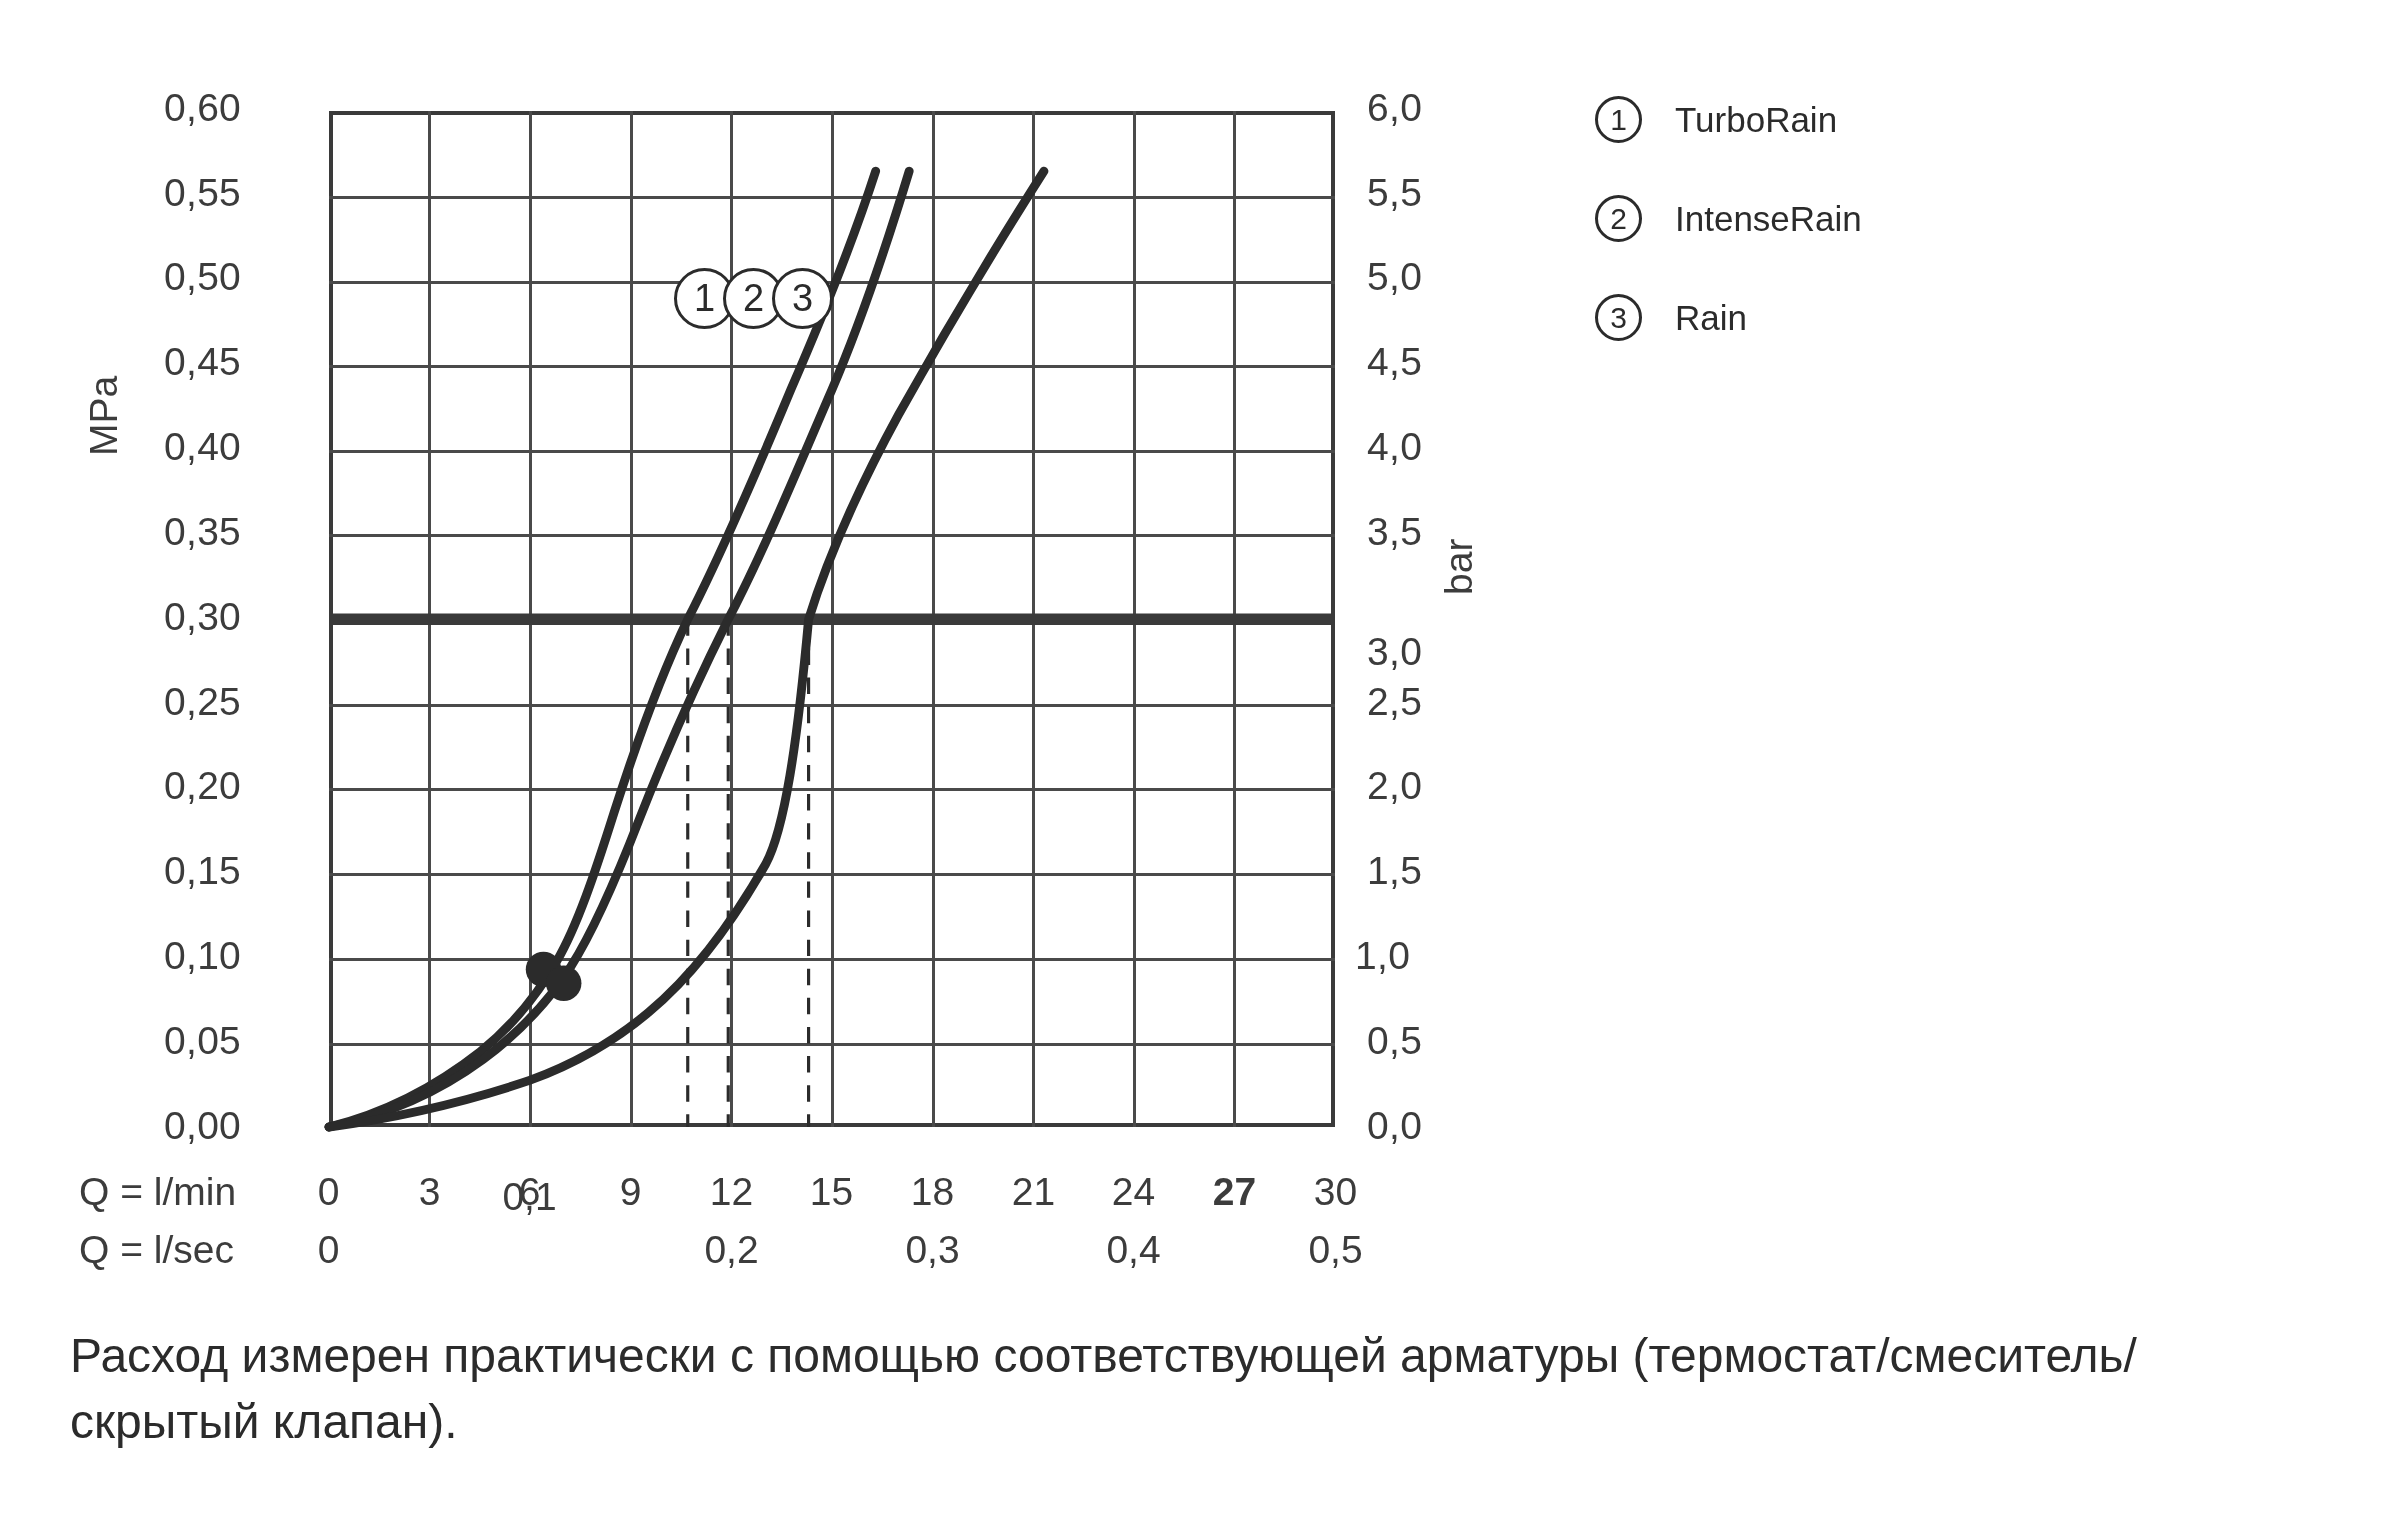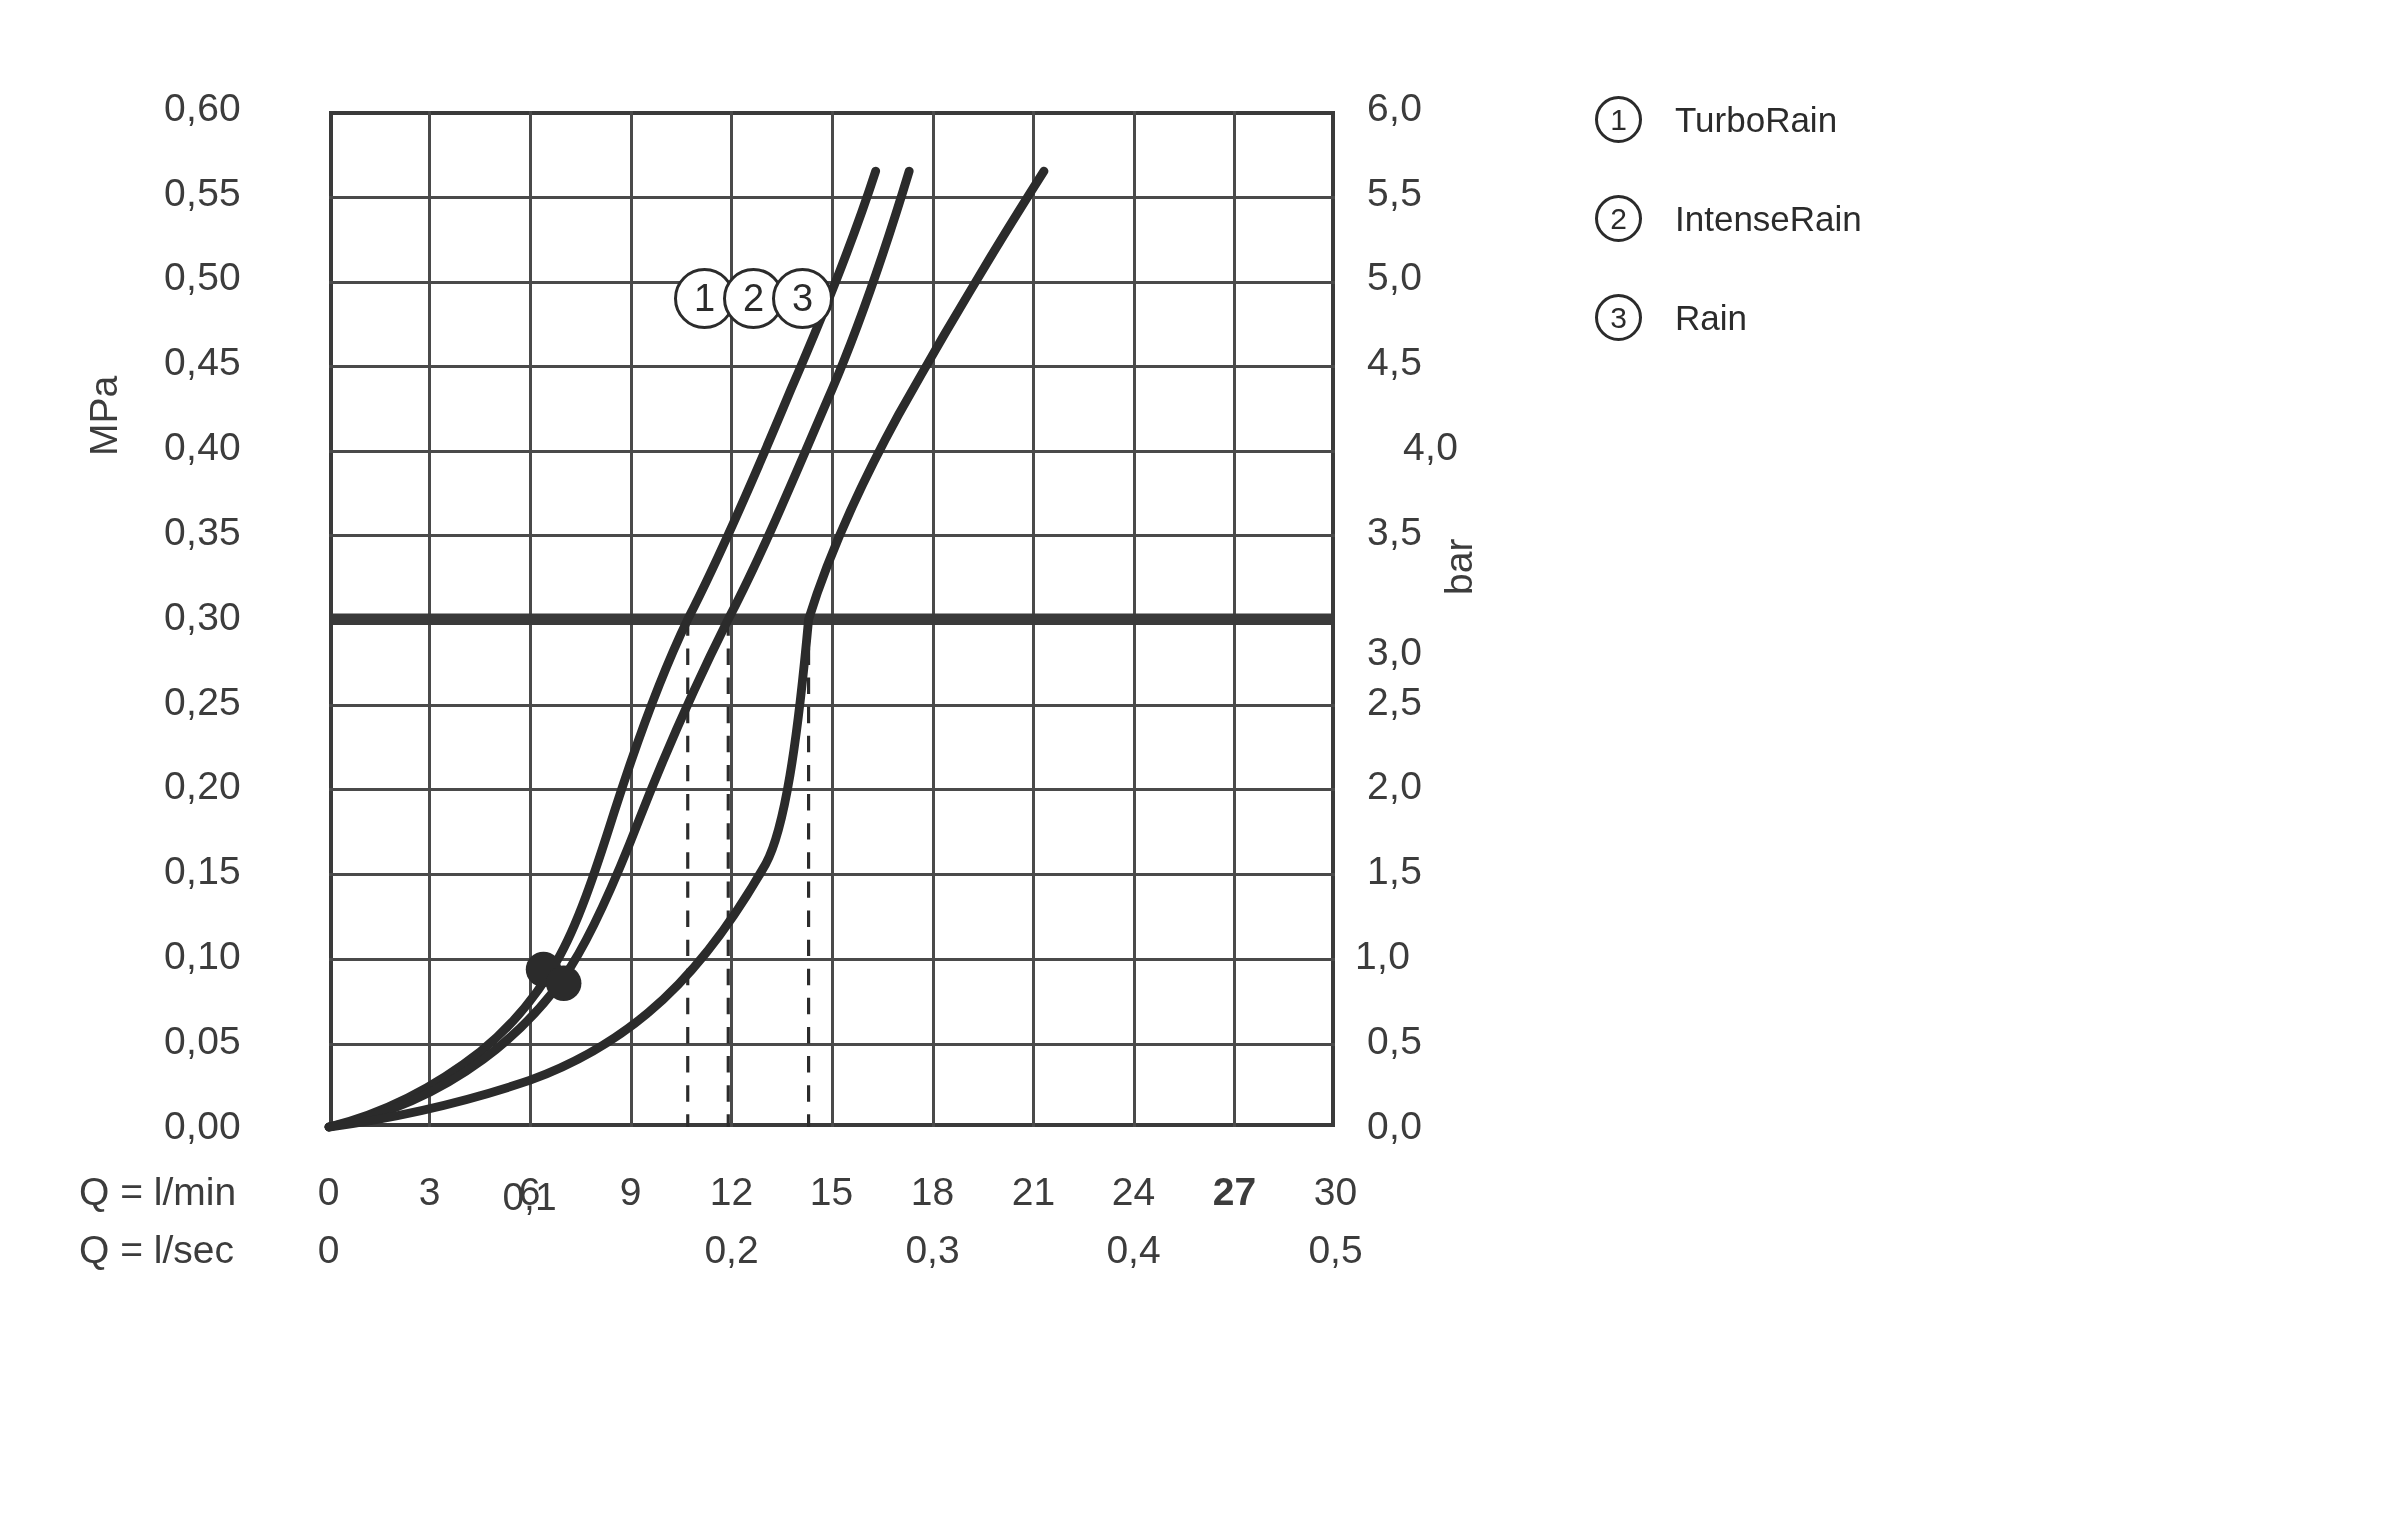--- a/index.html
+++ b/index.html
@@ -198,21 +198,21 @@
     <div class="ytick-left" style="left:101px; top:713px; width:146px;">0,20</div>
     <div class="ytick-left" style="left:101px; top:798px; width:146px;">0,15</div>
     <div class="ytick-left" style="left:101px; top:883px; width:146px;">0,10</div>
     <div class="ytick-left" style="left:101px; top:968px; width:146px;">0,05</div>
     <div class="ytick-left" style="left:101px; top:1053px; width:146px;">0,00</div>
 
     <div class="ytick-right" style="left:1304px; top:35px;">6,0</div>
     <div class="ytick-right" style="left:1304px; top:120px;text-align:right;">5,5</div>
     <div class="ytick-right" style="left:1304px; top:204px;">5,0</div>
     <div class="ytick-right" style="left:1304px; top:289px;">4,5</div>
-    <div class="ytick-right" style="left:1304px; top:374px;margin-left:36px;">4,0</div>
+    <div class="ytick-right" style="left:1304px; top:374px;">4,0</div>
     <div class="ytick-right" style="left:1304px; top:459px;">3,5</div>
     <div class="ytick-right" style="left:1304px; top:544px;margin-top:35px;">3,0</div>
     <div class="ytick-right" style="left:1304px; top:629px;">2,5</div>
     <div class="ytick-right" style="left:1304px; top:713px;">2,0</div>
     <div class="ytick-right" style="left:1304px; top:798px;">1,5</div>
     <div class="ytick-right" style="left:1292px; top:883px;">1,0</div>
     <div class="ytick-right" style="left:1304px; top:968px;">0,5</div>
     <div class="ytick-right" style="left:1304px; top:1053px;">0,0</div>
 
     <div class="plot">
@@ -307,15 +307,16 @@
     <div class="legend-row">
       <div class="legend-marker">2</div>
       <div class="legend-text">IntenseRain</div>
     </div>
     <div class="legend-row">
       <div class="legend-marker">3</div>
       <div class="legend-text">Rain</div>
     </div>
   </div>
 
+  <div class="footnote">Расход измерен практически с помощью соответствующей арматуры (термостат/смеситель/скрытый клапан).</div>
 
 </div>
 
 
 </body></html>

